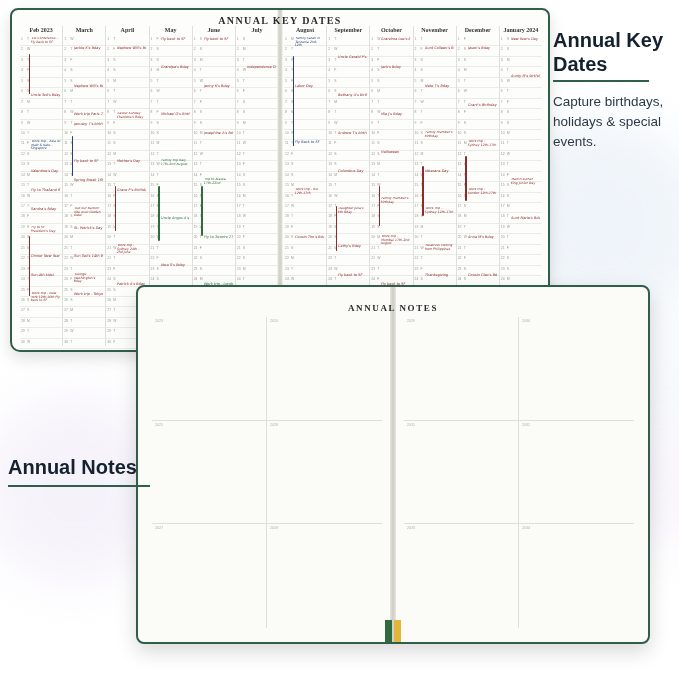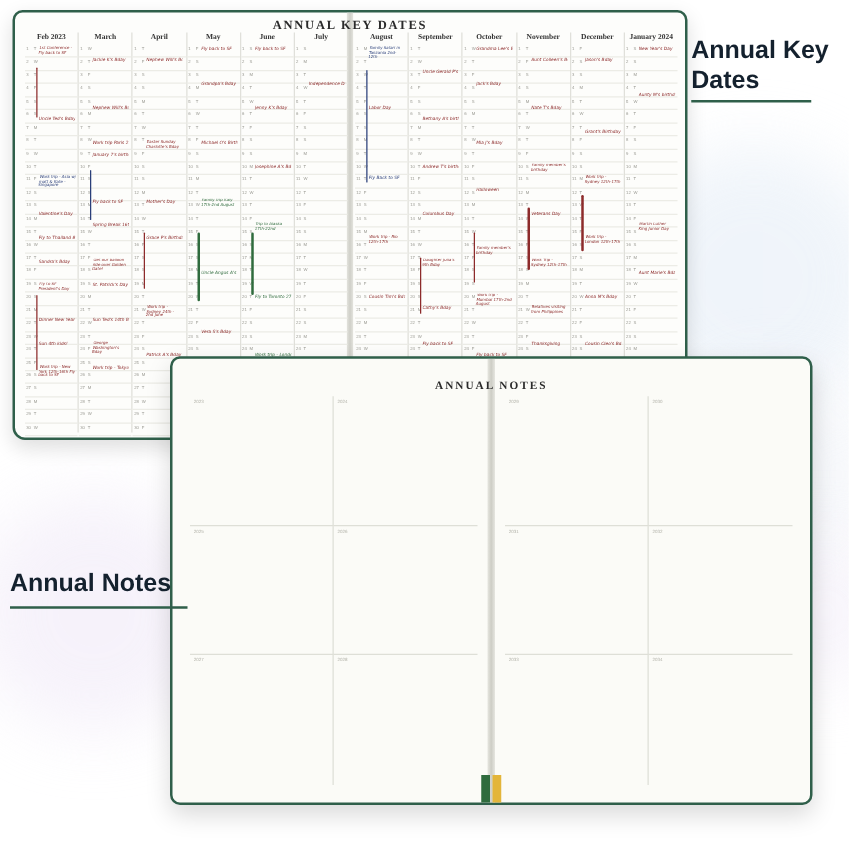--- a/index.html
+++ b/index.html
@@ -1839,18 +1839,19 @@
   </div>
   <div class="ribbons">
     <div class="ribbon g"></div>
     <div class="ribbon y"></div>
   </div>
 </div>
 
 <div class="cap cap-top">
   <h2>Annual Key Dates</h2>
   <div class="underline"></div>
+  <p>Capture birthdays, holidays &amp; special events.</p>
 </div>
 
 <div class="cap cap-bot">
   <h2>Annual Notes</h2>
   <div class="underline"></div>
 </div>
 
 </body></html>

